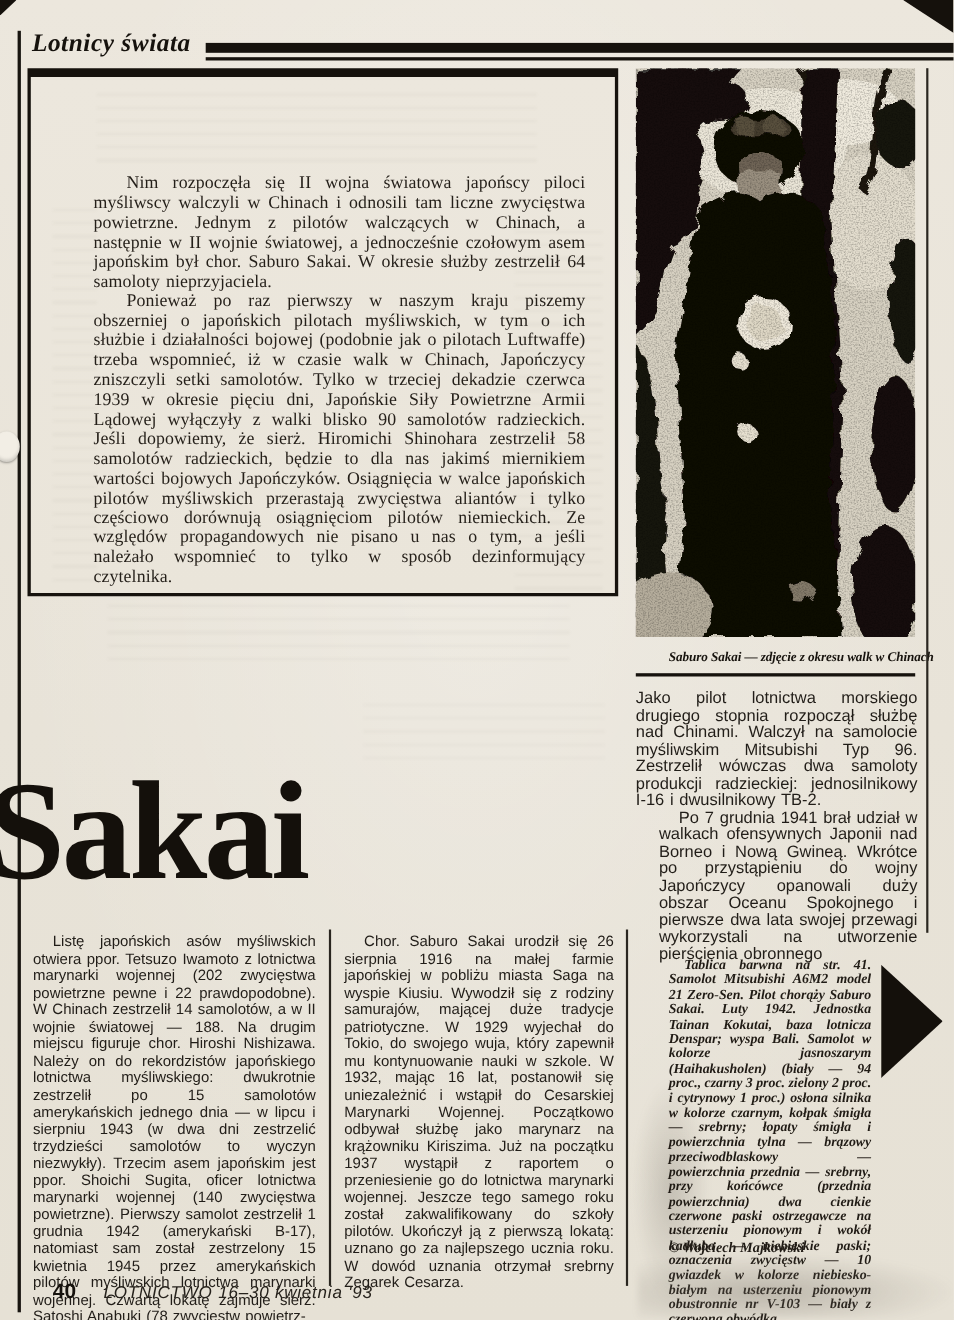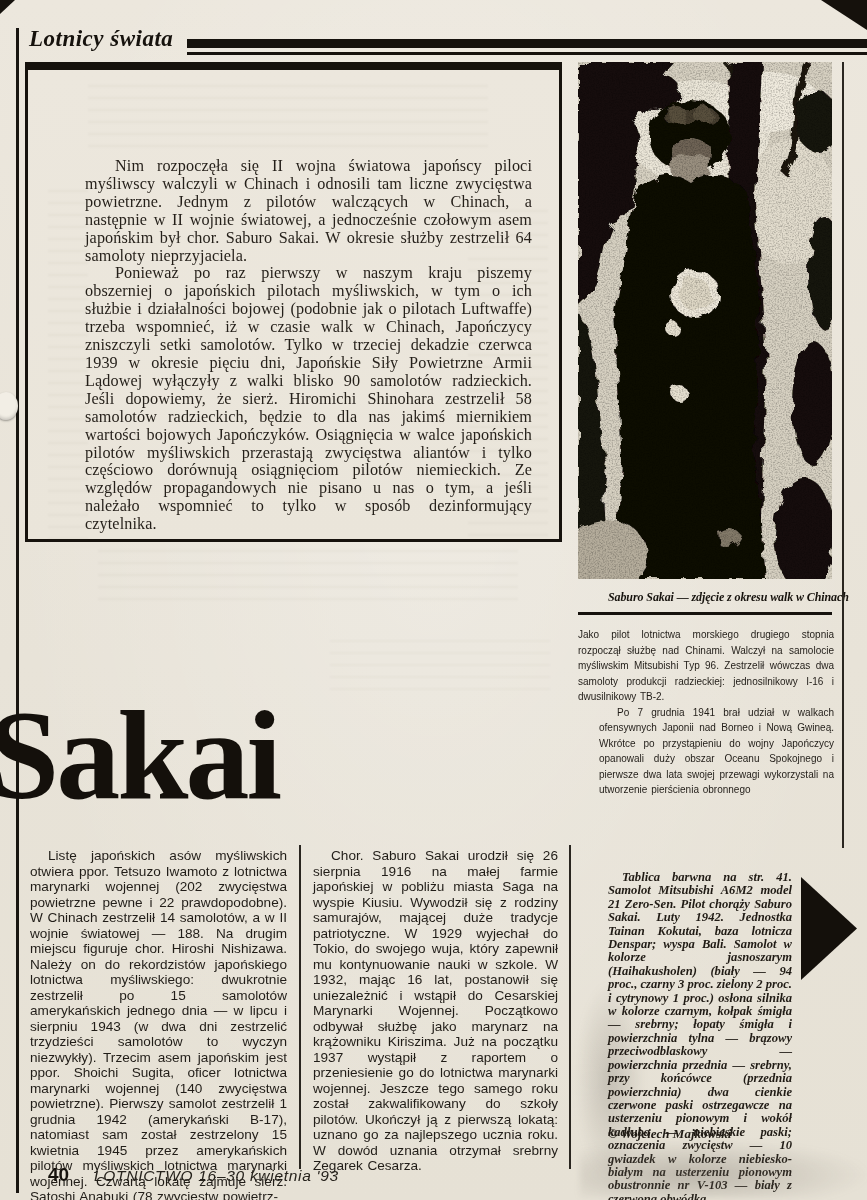--- a/index.html
+++ b/index.html
@@ -43,21 +43,21 @@
   .blob{position:absolute;pointer-events:none;filter:blur(3px);}
   
   .photo{position:absolute;left:578px;top:62px;width:254px;height:517px;}
   .photo svg{display:block;width:254px;height:517px;}
   .photo-caption{position:absolute;left:578px;top:590px;width:260px;white-space:nowrap;
     font:700 italic 12px/1.2 "Liberation Serif",serif;color:#16120d;letter-spacing:-.1px;margin-left:30px;}
   .caption-rule{position:absolute;left:578px;top:612px;width:254px;height:2.5px;background:#16120d;}
   .right-vrule{position:absolute;left:842px;top:62px;width:2px;height:786px;background:#2a2620;}
   
   .right-col{position:absolute;left:578px;top:627px;width:256px;
-    font-family:"Liberation Sans",sans-serif;font-size:10px;line-height:15.5px;
+    font-family:"Liberation Sans",sans-serif;font-size:15px;line-height:15.5px;
     text-align:justify;color:#211d18;word-spacing:1px;}
   .right-col p{margin:0;}
   .right-col p + p{text-indent:18px;margin-left:21px;}
   
   .headline{position:absolute;left:-12px;top:688px;width:330px;
     font:700 128px/1.05 "Liberation Serif",serif;letter-spacing:-3px;color:#14100b;}
   
   .vrule-a{position:absolute;left:299px;top:845px;width:2px;height:324px;background:#2a2620;}
   .vrule-b{position:absolute;left:569px;top:845px;width:2px;height:324px;background:#2a2620;}
   .col{position:absolute;top:848px;font-family:"Liberation Sans",sans-serif;

